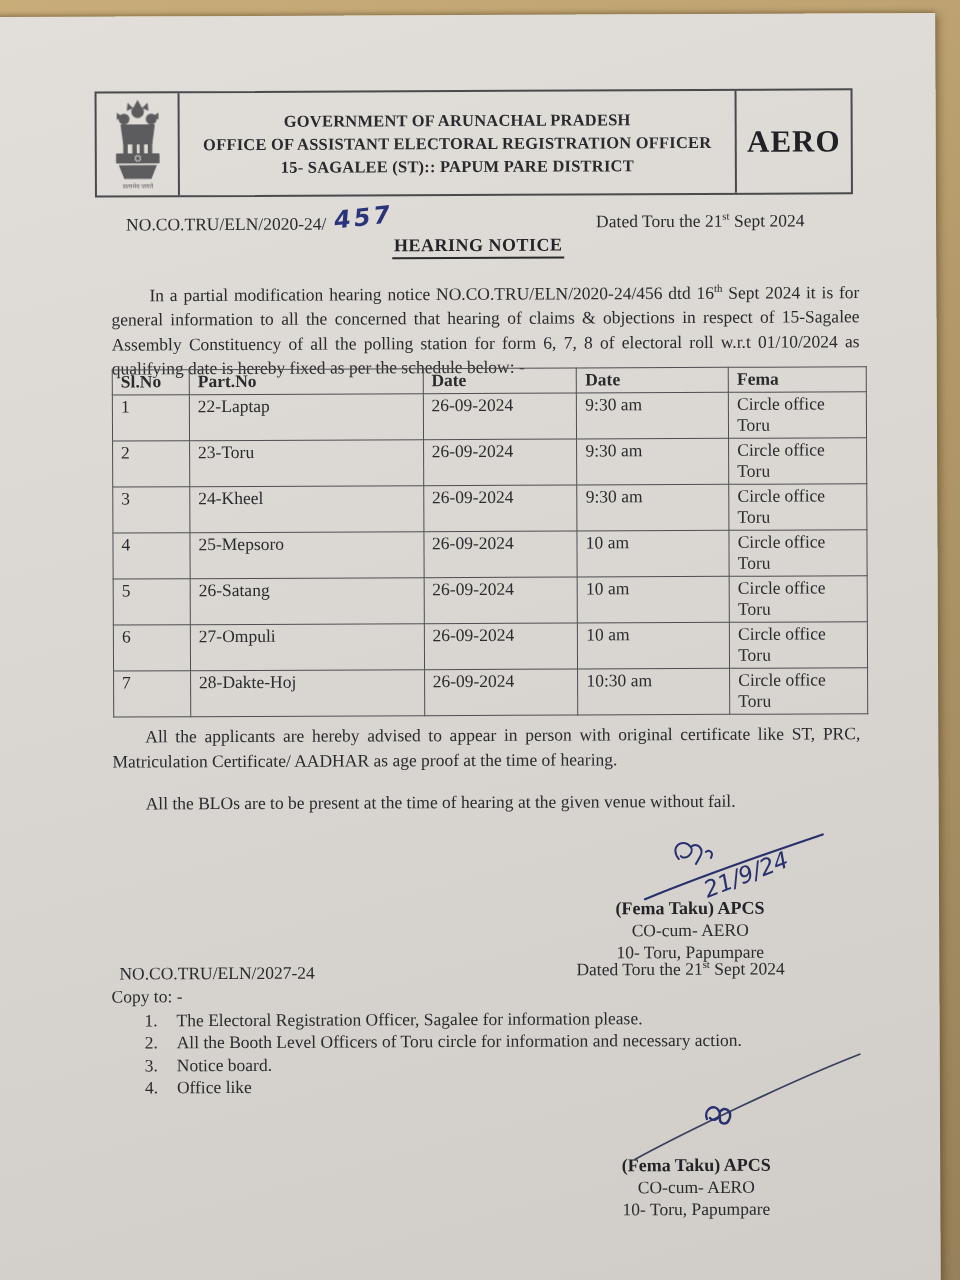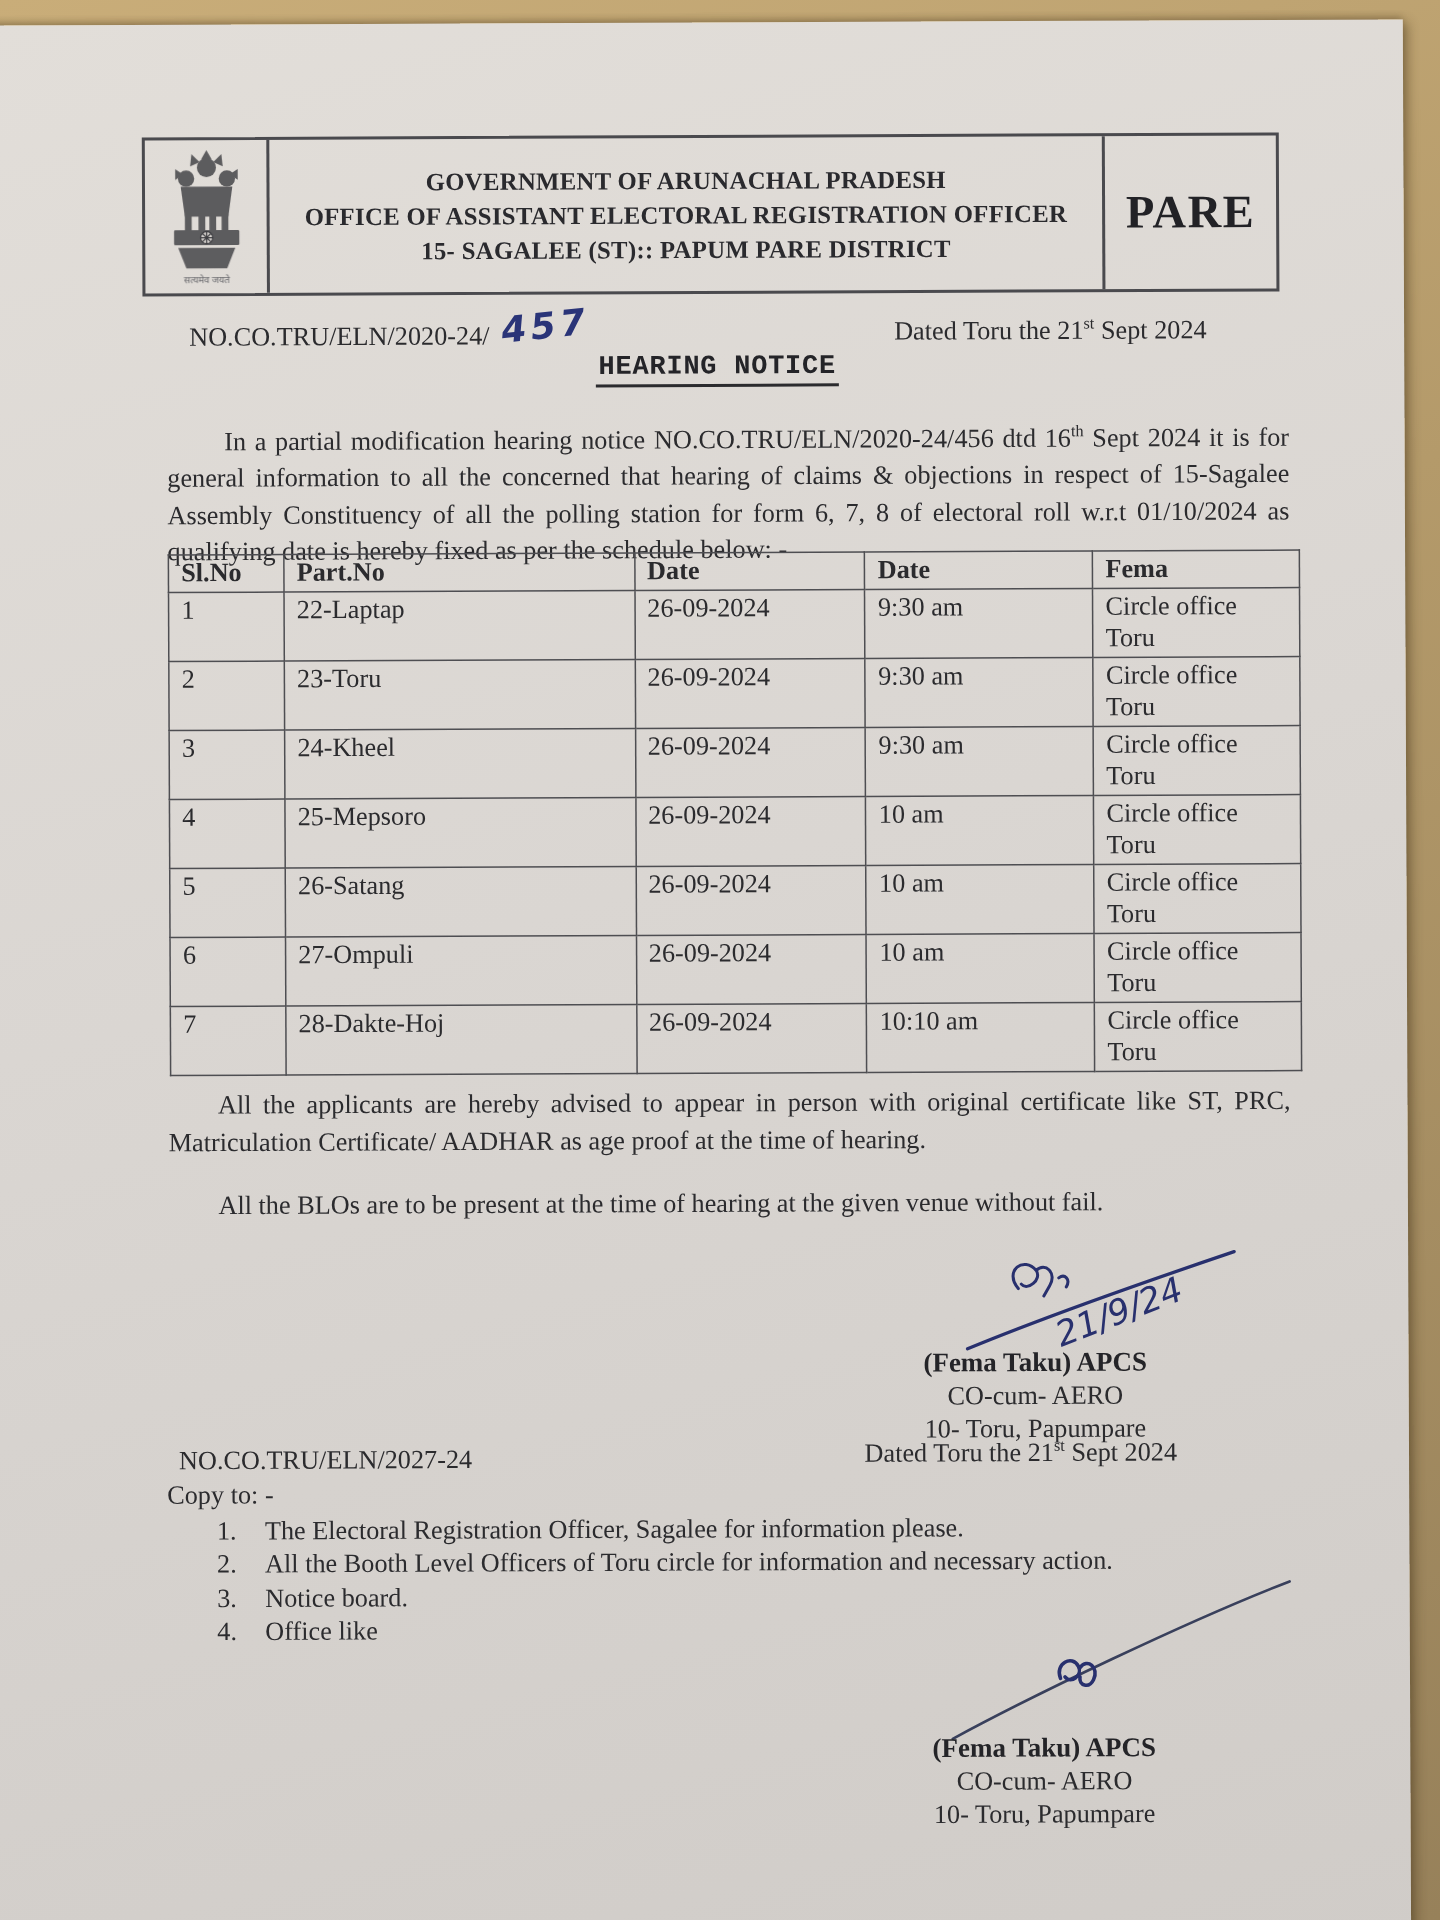--- a/index.html
+++ b/index.html
@@ -47,21 +47,21 @@
   .hand-no {
     left:336px; top:203px; font-style:italic; font-weight:bold;
     color:#2a3478; font-size:24px; letter-spacing:3px;
     transform:rotate(-6deg); font-family:"DejaVu Sans", sans-serif;
   }
   .ref-right  { left:598px; top:211px; }
 
   .title-wrap { left:0; top:235px; width:960px; text-align:center; }
   .title-text {
     display:inline-block; font-weight:bold; font-size:18px; letter-spacing:0.5px;
-    border-bottom:2.5px solid #2b2b2e; padding:0 2px 1px 2px; color:#242428;font-family:Liberation Mono, monospace;
+    border-bottom:2.5px solid #2b2b2e; padding:0 2px 1px 2px; color:#242428;
   }
 
   .intro { left:113px; top:277px; width:748px; line-height:24.5px; text-align:justify; text-indent:38px; }
 
   table.sched {
     position:absolute; left:113px; top:368px; width:755px;
     border-collapse:collapse; font-size:17.5px; color:#2b2b2e;
   }
   table.sched th, table.sched td {
     border:1.6px solid #4e4e52; text-align:left; vertical-align:top;
@@ -126,21 +126,21 @@
           </g>
           <path d="M11 75 h42 l-6 15 h-30 z" fill="#4b4b4e" opacity="0.88"></path>
           <text x="32" y="101" text-anchor="middle" font-size="7" fill="#6a6a6e">सत्यमेव जयते</text>
         </svg>
       </div>
       <div class="hdr-center">
         <div>GOVERNMENT OF ARUNACHAL PRADESH</div>
         <div>OFFICE OF ASSISTANT ELECTORAL REGISTRATION OFFICER</div>
         <div>15- SAGALEE (ST):: PAPUM PARE DISTRICT</div>
       </div>
-      <div class="hdr-aero">PARE</div>
+      <div class="hdr-aero">AERO</div>
     </div>
 
     <div class="abs t ref-left">NO.CO.TRU/ELN/2020-24/</div>
     <div class="abs hand-no">457</div>
     <div class="abs t ref-right"><span>Dated Toru the 21</span><span class="sup">st</span><span> Sept 2024</span></div>
 
     <div class="abs title-wrap">
       <span class="title-text">HEARING NOTICE</span>
     </div>
 
@@ -209,21 +209,21 @@
         <td class="c-part">27-Ompuli</td>
         <td class="c-date">26-09-2024</td>
         <td class="c-time">10 am</td>
         <td class="c-venue">Circle office Toru</td>
       </tr>
 
       <tr>
         <td class="c-sl">7</td>
         <td class="c-part">28-Dakte-Hoj</td>
         <td class="c-date">26-09-2024</td>
-        <td class="c-time">10:10 am</td>
+        <td class="c-time">10:30 am</td>
         <td class="c-venue">Circle office Toru</td>
       </tr>
     </tbody>
     </table>
 
     <div class="abs t advisory1">All the applicants are hereby advised to appear in person with original certificate like ST, PRC, Matriculation Certificate/ AADHAR as age proof at the time of hearing.</div>
     <div class="abs t advisory2">All the BLOs are to be present at the time of hearing at the given venue without fail.</div>
 
     <svg class="abs sig-svg-top" viewBox="0 0 190 85">
       <path d="M6 74 C 60 52, 130 28, 184 10" stroke="#28306e" stroke-width="2.2" fill="none" stroke-linecap="round"></path>

